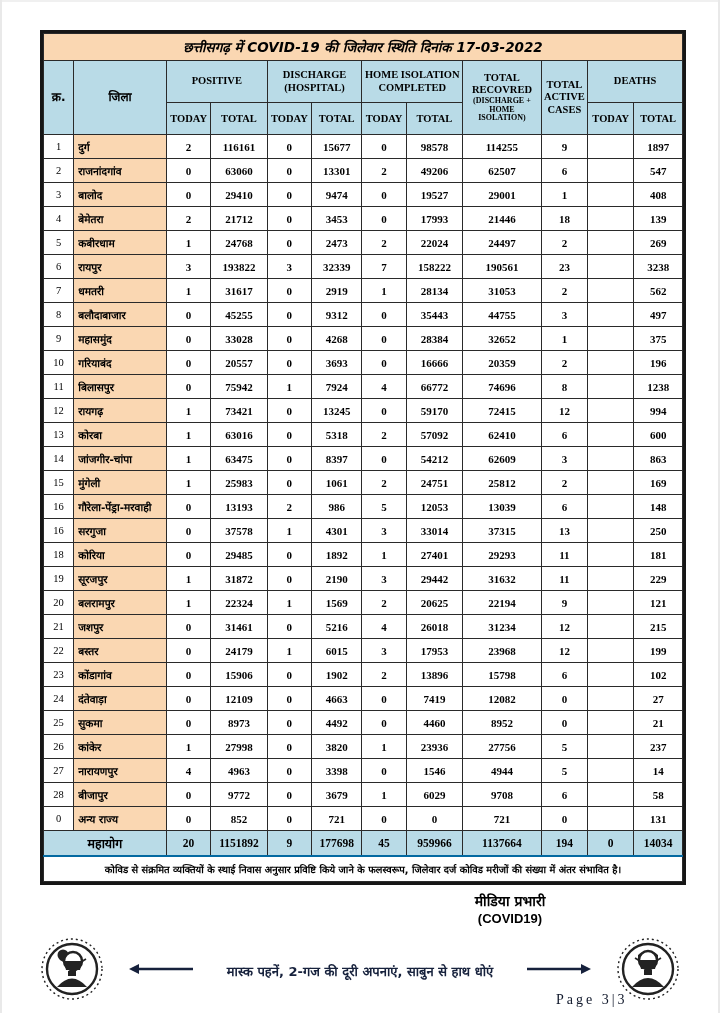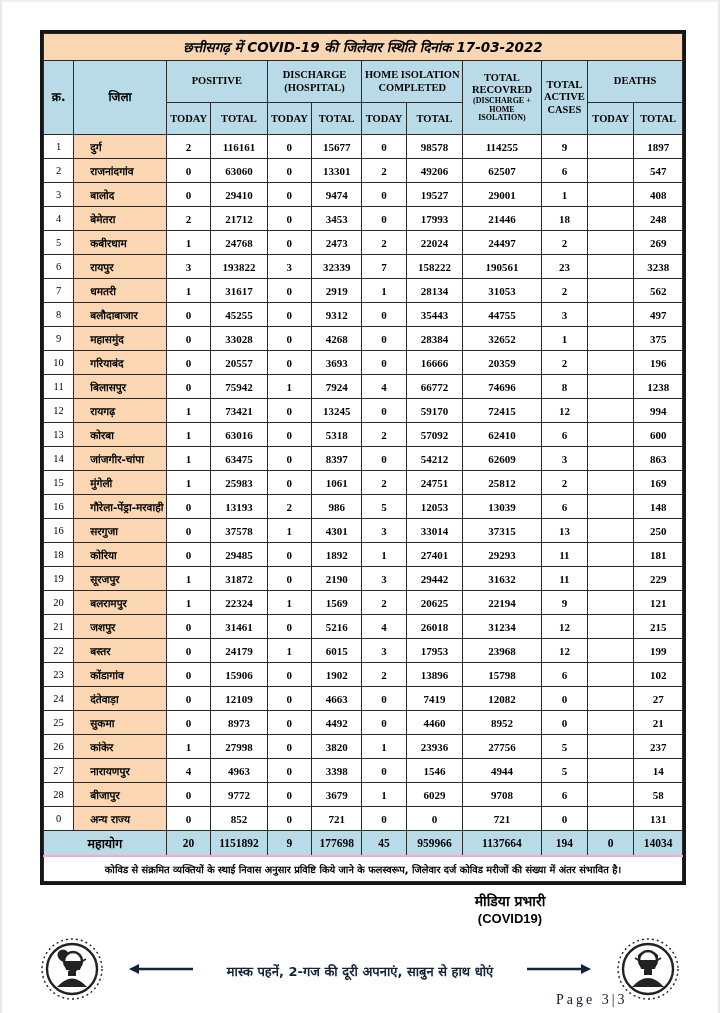--- a/index.html
+++ b/index.html
@@ -23,28 +23,28 @@
   }
   thead th{background:#b9dbe7;font-weight:bold;color:#000;}
   .h-top{height:42px;font-size:10.5px;line-height:1.15;text-align:center;}
   .h-sub{height:32px;font-size:10.5px;text-align:center;}
   .h-sr,.h-district{font-size:12px;font-family:"DejaVu Sans",sans-serif;}
   .h-recov .l2{display:block;font-size:8px;line-height:1.1;margin-top:1px;}
   .h-recov .l1{display:block;font-size:10.5px;line-height:1.15;}
   tbody td{height:23px;font-size:11px;font-weight:bold;text-align:center;background:#fff;}
   tbody td.sr{font-size:10.5px;font-weight:normal;}
   tbody td.district{
-    background:#fad7b2;text-align:left;padding-left:16px;
+    background:#fad7b2;text-align:left;padding-left:4px;
     font-family:"DejaVu Sans",sans-serif;font-size:10.5px;font-weight:bold;
   }
   tr.total-row td{background:#b9dbe7;height:24px;font-size:11.5px;font-weight:bold;text-align:center;}
   tr.total-row td.total-label{font-family:"DejaVu Sans",sans-serif;font-size:12.5px;}
   tr.footnote-row td{
     height:24px;background:#fff;text-align:center;font-weight:bold;font-size:9.8px;
-    font-family:"DejaVu Sans",sans-serif;border-top:2px solid #f9a8d4;
+    font-family:"DejaVu Sans",sans-serif;border-top:2px solid #0369a1;
   }
   .signature{
     position:absolute;top:893px;left:330px;width:360px;text-align:center;
     color:#000000;font-family:"DejaVu Sans",sans-serif;font-weight:bold;line-height:1.25;
   }
   .signature .s1{font-size:14px;}
   .signature .s2{font-size:14px;}
   .signature .s3{font-size:13px;font-family:"Liberation Sans",sans-serif;}
   .banner{
     position:absolute;top:938px;left:40px;width:640px;height:66px;
@@ -157,21 +157,21 @@
           <td class="district">बेमेतरा</td>
           <td class="num">2</td>
           <td class="num">21712</td>
           <td class="num">0</td>
           <td class="num">3453</td>
           <td class="num">0</td>
           <td class="num">17993</td>
           <td class="num">21446</td>
           <td class="num">18</td>
           <td class="num"></td>
-          <td class="num">248</td>
+          <td class="num">139</td>
         </tr>
         <tr>
           <td class="sr">5</td>
           <td class="district">कबीरधाम</td>
           <td class="num">1</td>
           <td class="num">24768</td>
           <td class="num">0</td>
           <td class="num">2473</td>
           <td class="num">2</td>
           <td class="num">22024</td>

